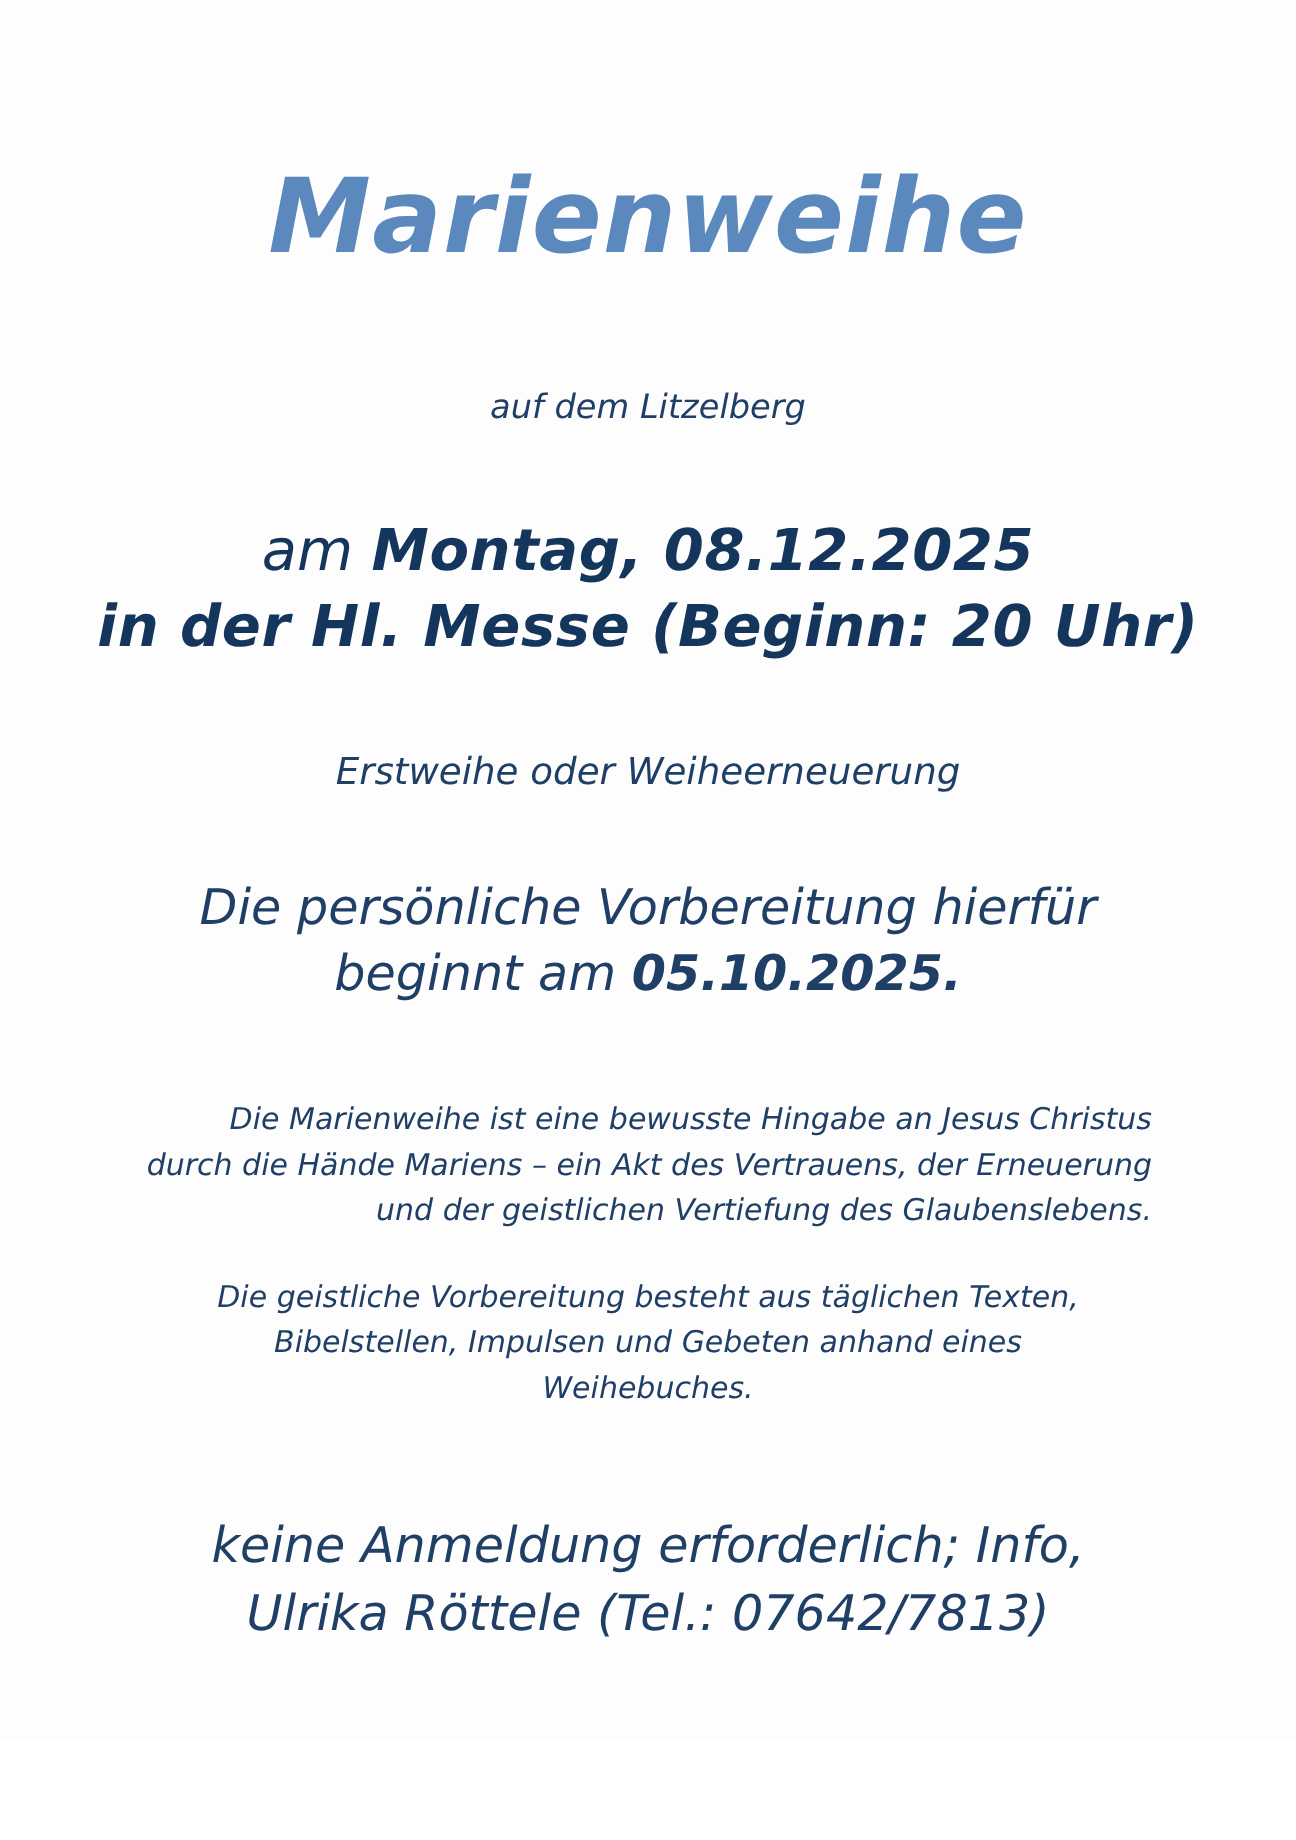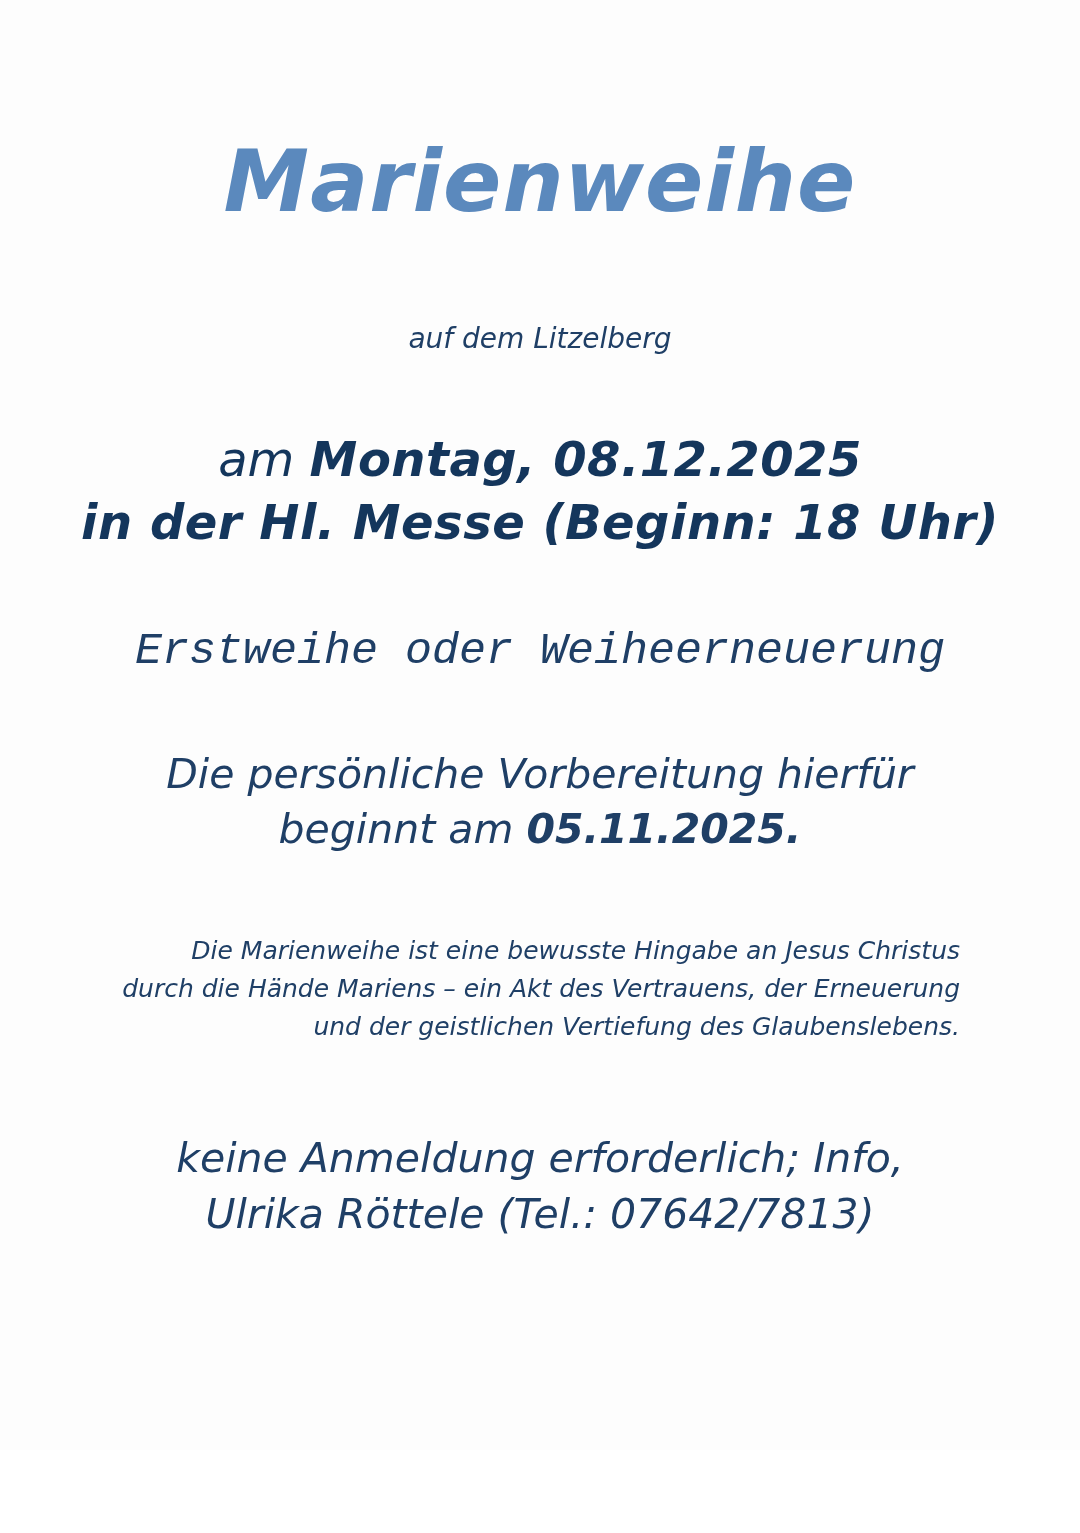--- a/index.html
+++ b/index.html
@@ -54,26 +54,25 @@
     color: #14365c;
   }
   .date-line .light {
     font-weight: normal;
   }
   .date-line .strong {
     font-weight: bold;
     letter-spacing: 0.5px;
   }
   .section {
-    font-size: 45px;
+    font-size: 31px;
     font-style: italic;
     color: #1f3f66;
     padding-top: 68px;
     line-height: 1.3;
-    font-family: Liberation Mono, monospace;
   }
   .prep-block {
     padding-top: 66px;
     font-size: 41px;
     font-style: italic;
     color: #1f3f66;
     line-height: 1.35;
   }
   .prep-block .strong {
     font-weight: bold;
@@ -107,31 +106,32 @@
 
 <div class="page">
   <div class="flyer">
 
     <h1 class="title">Marienweihe</h1>
 
     <div class="subtitle">auf dem Litzelberg</div>
 
     <div class="date-block">
       <div class="date-line"><span class="light">am </span><span class="strong">Montag, 08.12.2025</span></div>
-      <div class="date-line"><span class="strong">in der Hl. Messe (Beginn: 18 Uhr)</span></div>
+      <div class="date-line"><span class="strong">in der Hl. Messe (Beginn: 20 Uhr)</span></div>
     </div>
 
     <div class="section">Erstweihe oder Weiheerneuerung</div>
 
     <div class="prep-block">
       <div>Die persönliche Vorbereitung hierfür</div>
-      <div><span>beginnt am </span><span class="strong">05.11.2025.</span></div>
+      <div><span>beginnt am </span><span class="strong">05.10.2025.</span></div>
     </div>
 
     <p class="para first">Die Marienweihe ist eine bewusste Hingabe an Jesus Christus durch die Hände Mariens – ein Akt des Vertrauens, der Erneuerung und der geistlichen Vertiefung des Glaubenslebens.</p>
+    <p class="para second">Die geistliche Vorbereitung besteht aus täglichen Texten, Bibelstellen, Impulsen und Gebeten anhand eines Weihebuches.</p>
 
     <div class="contact">
       <div>keine Anmeldung erforderlich; Info,</div>
       <div>Ulrika Röttele (Tel.: 07642/7813)</div>
     </div>
 
   </div>
 </div>
 
 </body></html>

